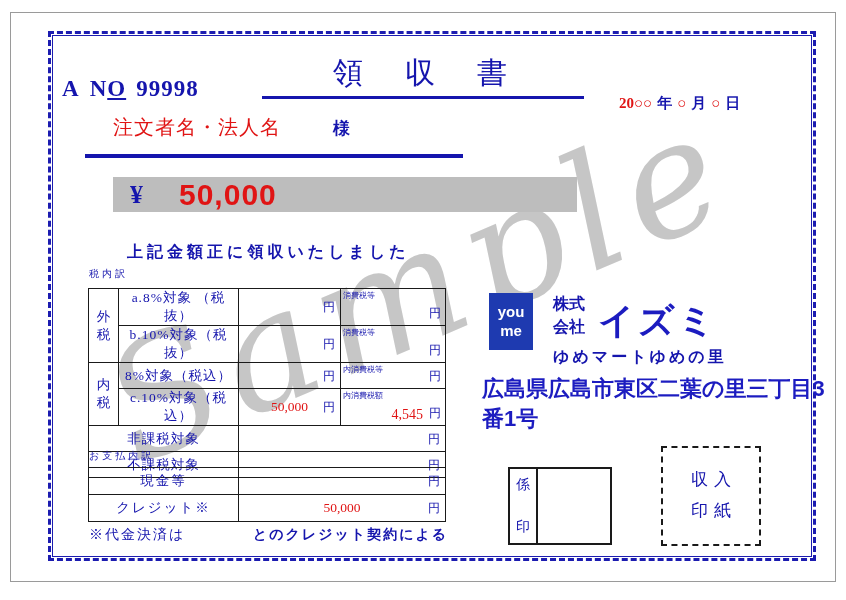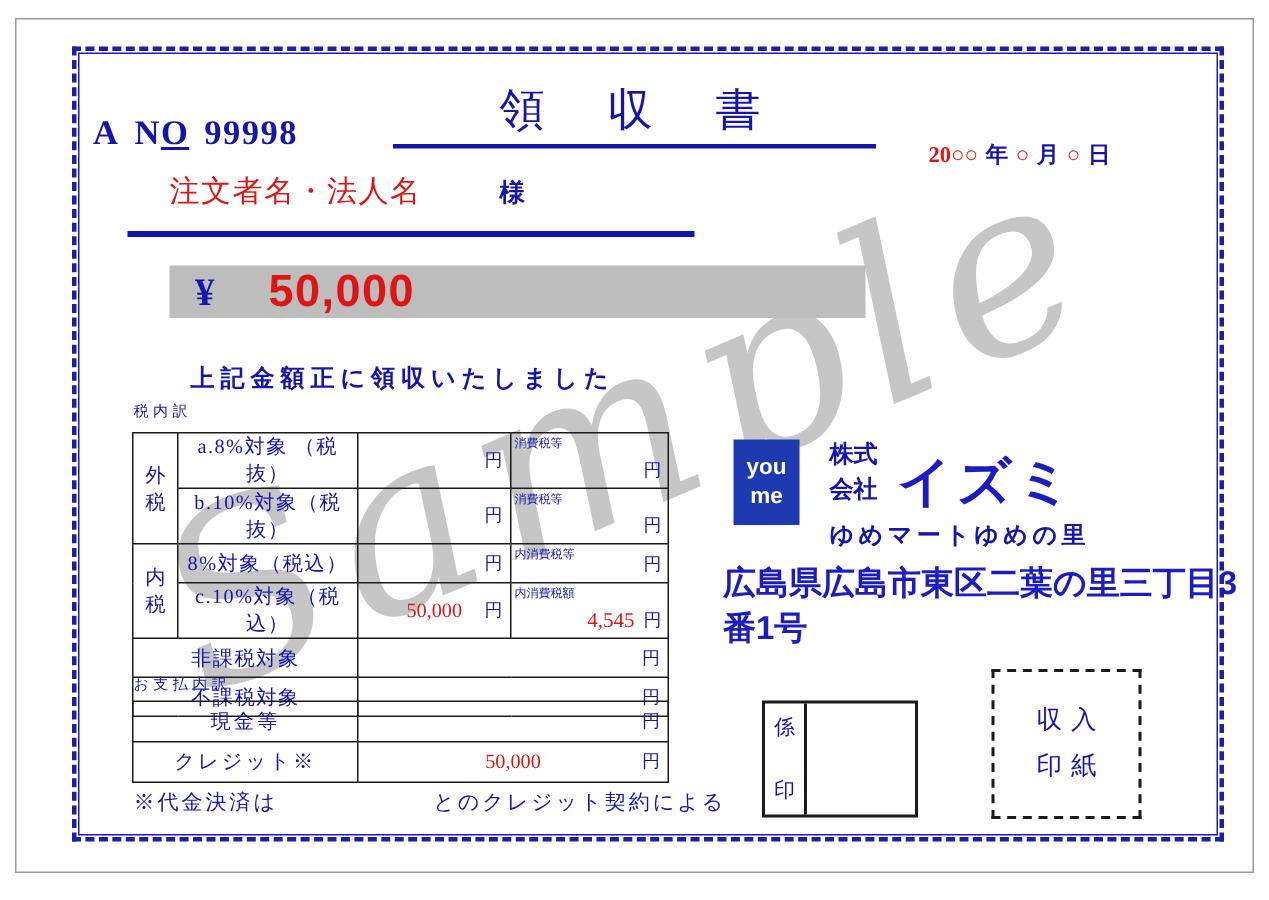--- a/index.html
+++ b/index.html
@@ -80,21 +80,21 @@
   .pay-table { left:88px; top:467px; width:357px; }
   .pay-table tr { height:27px; }
   .pay-table td.lbl2 { width:150px; text-align:center; letter-spacing:2px; }
   .pay-table td.amt2 { width:207px; position:relative; }
   .pay-table td.amt2 .val { display:block; width:100%; text-align:center; }
   .pay-table td.amt2 .unit { position:absolute; right:5px; top:50%;
                              transform:translateY(-50%); font-size:12px; }
 
   .footnote { left:89px; top:526px; font-family:"Liberation Serif", serif;
               font-size:14px; color:#1515ad; letter-spacing:2px; }
-  .footnote .fr { margin-left:98px; }
+  .footnote .fr { margin-left:62px;font-weight:bold; }
 
   .logo { left:489px; top:293px; width:44px; height:57px; background:#1e3ab0;
           color:#ffffff; display:flex; flex-direction:column; justify-content:center;
           align-items:center; font-weight:bold; font-size:15px; line-height:1.25; }
   .corp-label { left:553px; top:292px; font-weight:bold; font-size:16px;
                 color:#1515ad; line-height:23px; }
   .company-name { left:598px; top:297px; font-weight:bold; font-size:36px;
                   color:#1c1cc0; letter-spacing:3px; }
   .store-name { left:553px; top:347px; font-family:"Liberation Serif", serif;
                 font-weight:bold; font-size:16px; color:#1515ad; letter-spacing:3px; }

